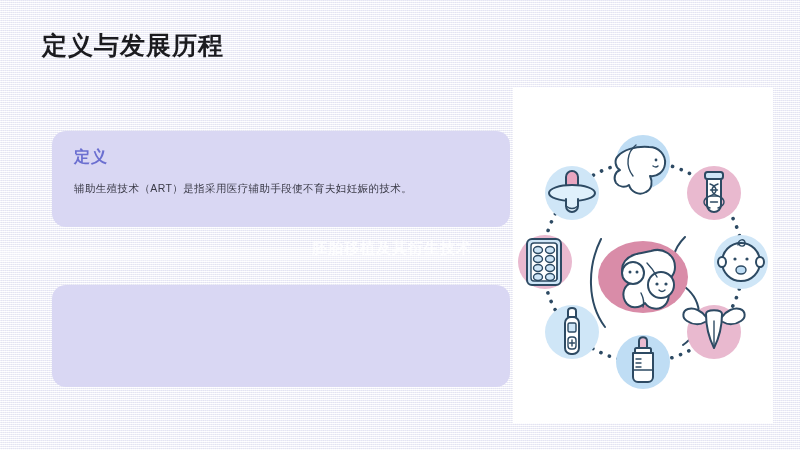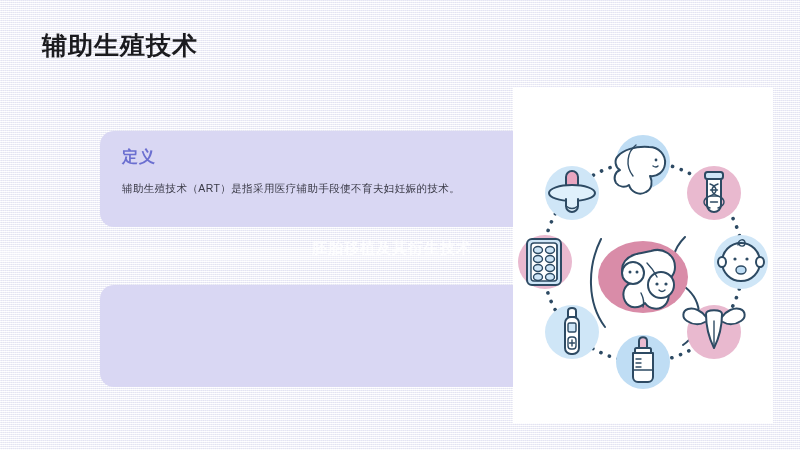--- a/index.html
+++ b/index.html
@@ -28,21 +28,20 @@
     color:#1b1b1f; letter-spacing:1px;
     white-space:nowrap;
   }
 
   .card{
     position:absolute; left:52px; width:458px;
     background:#d9d7f3;
     border-radius:14px;
     box-sizing:border-box;
     padding:16px 22px 16px 22px;
-    margin-left:48px;
   }
   #card-def{ top:131px; height:96px; }
   #card-hist{ top:285px; height:102px; }
 
   .card-heading{
     font-size:16px; font-weight:700; color:#6b6fd0;
     margin:0 0 11px 0; letter-spacing:1px;
   }
   .card-body{
     font-size:10.5px; line-height:1.9; color:#3a3a47;
@@ -70,21 +69,21 @@
   }
   .illus-panel svg{ display:block; }
 </style>
 </head>
 <body>
 
 <div class="bg-grid"></div>
 
 <div class="slide">
 
-  <div class="page-title">辅助生殖技术</div>
+  <div class="page-title">定义与发展历程</div>
 
   <div class="card" id="card-def">
     <div class="card-heading">定义</div>
     <div class="card-body">辅助生殖技术（ART）是指采用医疗辅助手段使不育夫妇妊娠的技术。</div>
   </div>
 
   <div class="card" id="card-hist">
   </div>
 
   <div class="watermark-band"></div>

